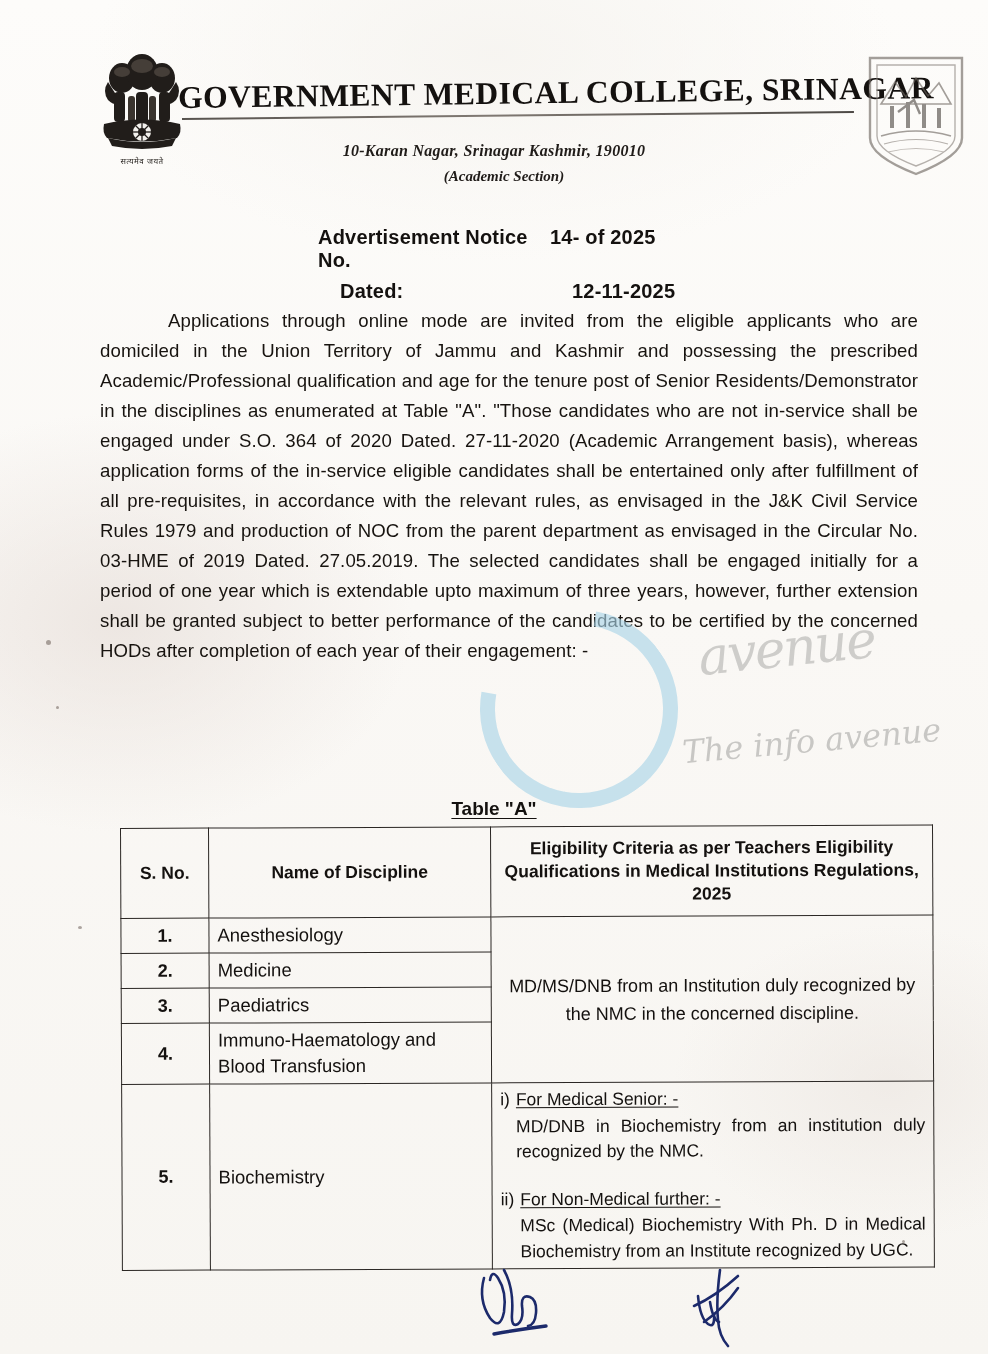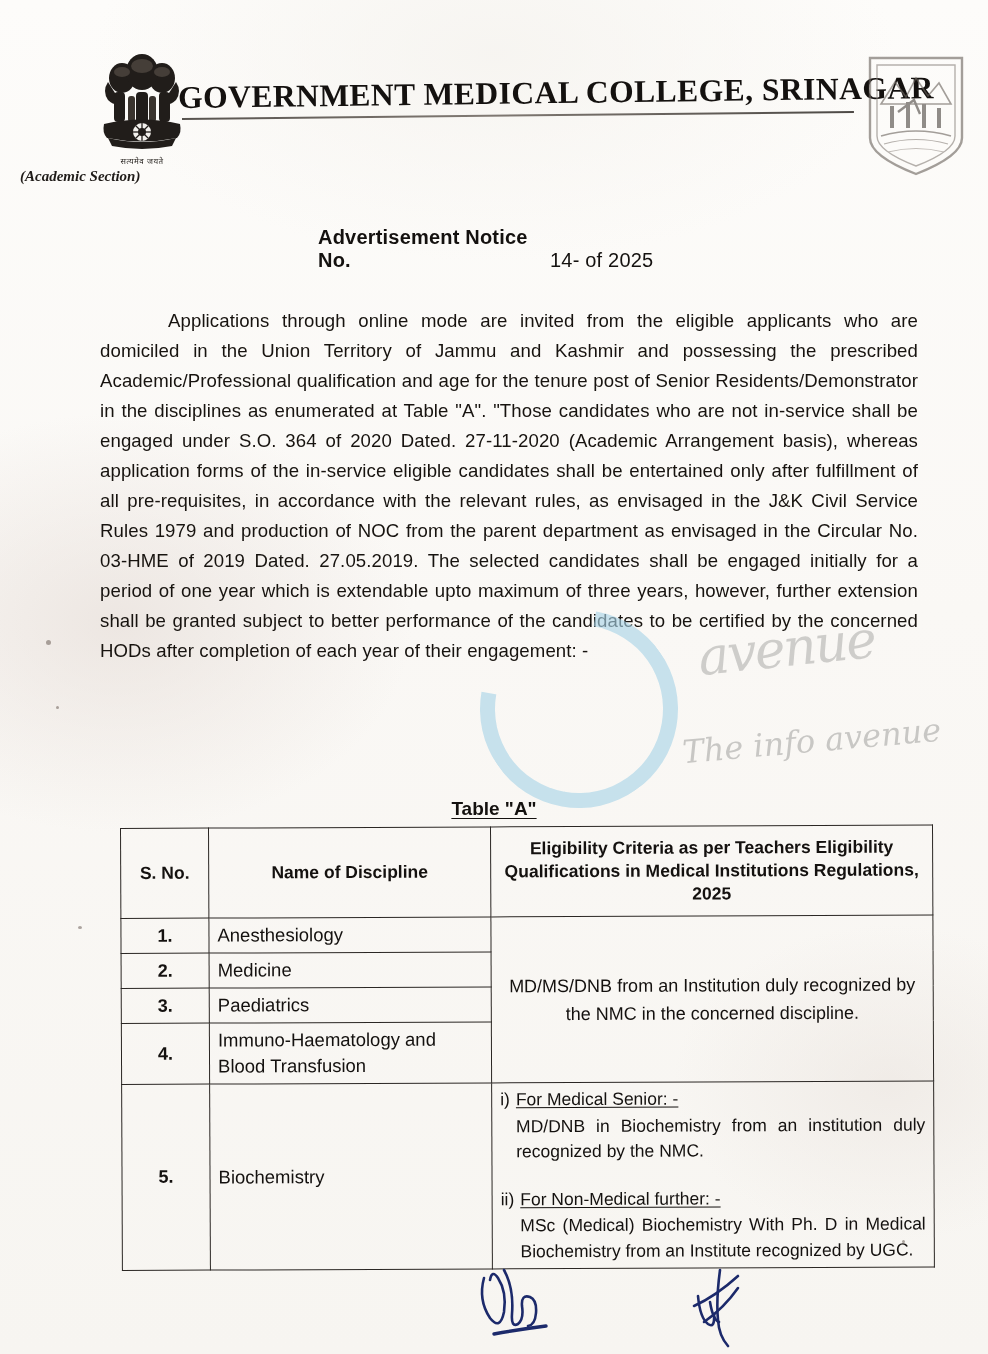--- a/index.html
+++ b/index.html
@@ -105,48 +105,48 @@
     font-style: italic;
     font-weight: 700;
     font-size: 16px;
     color: #201c19;
     letter-spacing: .3px;
   }
   .org-section {
     position: absolute;
     left: 0; right: 0;
     top: 168px;
-    text-align: left;
+    text-align: center;
     font-family: "Liberation Serif", serif;
     font-style: italic;
     font-weight: 700;
     font-size: 15px;
     color: #201c19;
     padding-left: 20px;
   }
 
   
   .meta {
     position: absolute;
     left: 318px;
     top: 226px;
     width: 460px;
     color: #14110f;
   }
   .meta-row {
     display: flex;
-    align-items: flex-end;
+    align-items: flex-start;
     font-size: 20px;
     font-weight: 700;
     letter-spacing: .2px;
     margin-bottom: 8px;
   }
   .meta-row .lbl { width: 232px; }
   .meta-row.indented .lbl { padding-left: 22px; }
-  .meta-row .val { font-weight: 400; }
+  .meta-row .val { font-weight: 700; }
 
   
   .body-text {
     position: absolute;
     left: 100px;
     top: 306px;
     width: 818px;
     font-size: 18.6px;
     line-height: 30px;
     color: #17130f;
@@ -366,27 +366,32 @@
           <rect x="75" y="56" width="4" height="20"></rect>
         </g>
         <path d="M36 60 L52 48 L58 62" fill="none" stroke="#4f4944" stroke-width="2.4"></path>
 
         <path d="M19 84 Q54 74 89 84" fill="none" stroke="#6d6660" stroke-width="1.6"></path>
         <path d="M22 92 Q54 83 86 92" fill="none" stroke="#8a837d" stroke-width="1.2"></path>
         <path d="M26 100 Q54 93 82 100" fill="none" stroke="#9c958f" stroke-width="1.1"></path>
       </svg>
     </div>
 
+    <div class="org-address">10-Karan Nagar, Srinagar Kashmir, 190010</div>
     <div class="org-section">(Academic Section)</div>
   </div>
 
   <div class="meta">
     <div class="meta-row">
       <span class="lbl">Advertisement Notice No.</span>
       <span class="val">14- of 2025</span>
+    </div>
+    <div class="meta-row indented">
+      <span class="lbl">Dated:</span>
+      <span class="val">12-11-2025</span>
     </div>
   </div>
 
   <div class="body-text">
     <span class="lead">Applications</span>
     <span>through online mode are invited from the eligible applicants who are domiciled in the Union Territory of Jammu and Kashmir and possessing the prescribed Academic/Professional qualification and age for the tenure post of Senior Residents/Demonstrator in the disciplines as enumerated at Table "A". "Those candidates who are not in-service shall be engaged under S.O. 364 of 2020 Dated. 27-11-2020 (Academic Arrangement basis), whereas application forms of the in-service eligible candidates shall be entertained only after fulfillment of all pre-requisites, in accordance with the relevant rules, as envisaged in the J&amp;K Civil Service Rules 1979 and production of NOC from the parent department as envisaged in the Circular No. 03-HME of 2019 Dated. 27.05.2019. The selected candidates shall be engaged initially for a period of one year which is extendable upto maximum of three years, however, further extension shall be granted subject to better performance of the candidates to be certified by the concerned HODs after completion of each year of their engagement: -</span>
   </div>
 
   <div class="watermark">
     <div class="wm-ring"></div>

